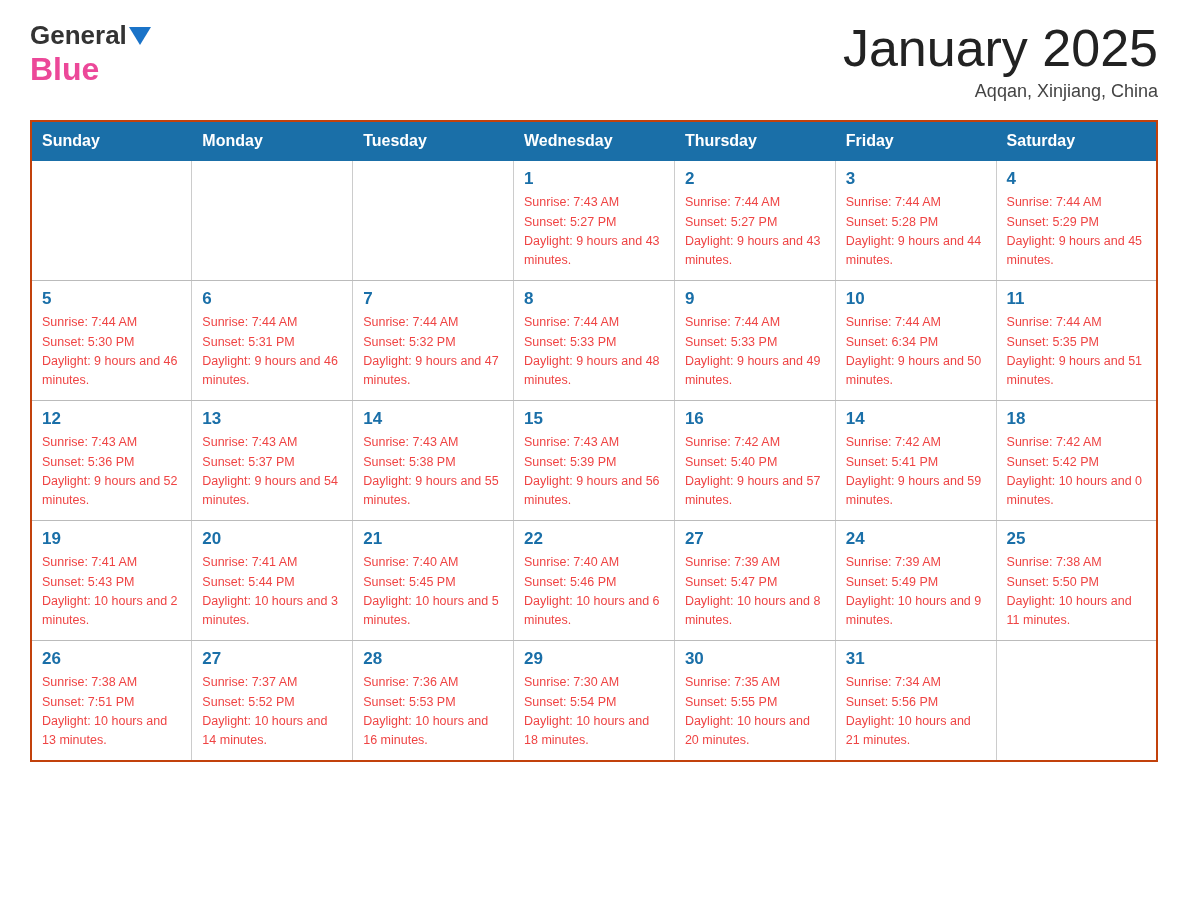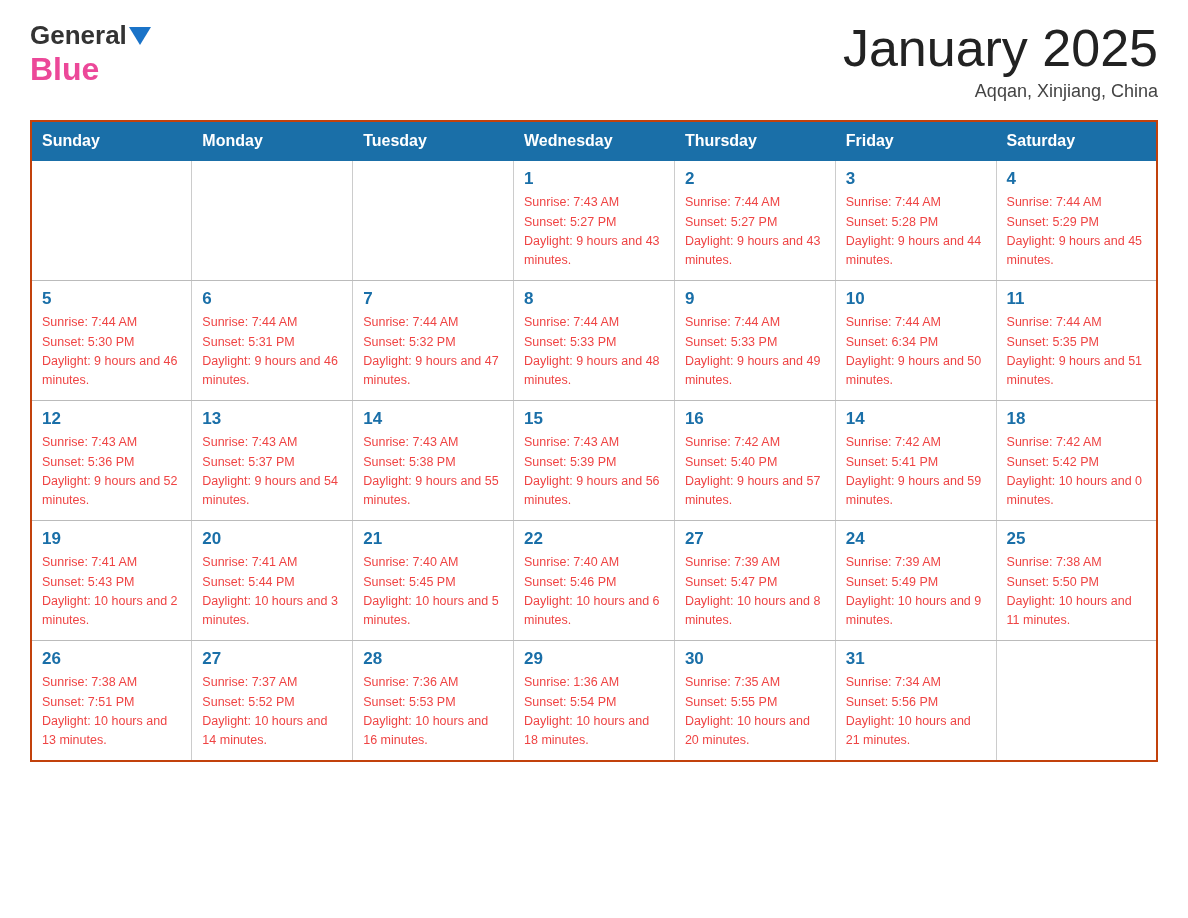--- a/index.html
+++ b/index.html
@@ -364,21 +364,21 @@
         </td>
         <td>
           <span class="day-number">28</span>
           <div class="day-info">Sunrise: 7:36 AM
 Sunset: 5:53 PM
 Daylight: 10 hours
 and 16 minutes.</div>
         </td>
         <td>
           <span class="day-number">29</span>
-          <div class="day-info">Sunrise: 1:36 AM
+          <div class="day-info">Sunrise: 7:30 AM
 Sunset: 5:54 PM
 Daylight: 10 hours
 and 18 minutes.</div>
         </td>
         <td>
           <span class="day-number">30</span>
           <div class="day-info">Sunrise: 7:35 AM
 Sunset: 5:55 PM
 Daylight: 10 hours
 and 20 minutes.</div>

